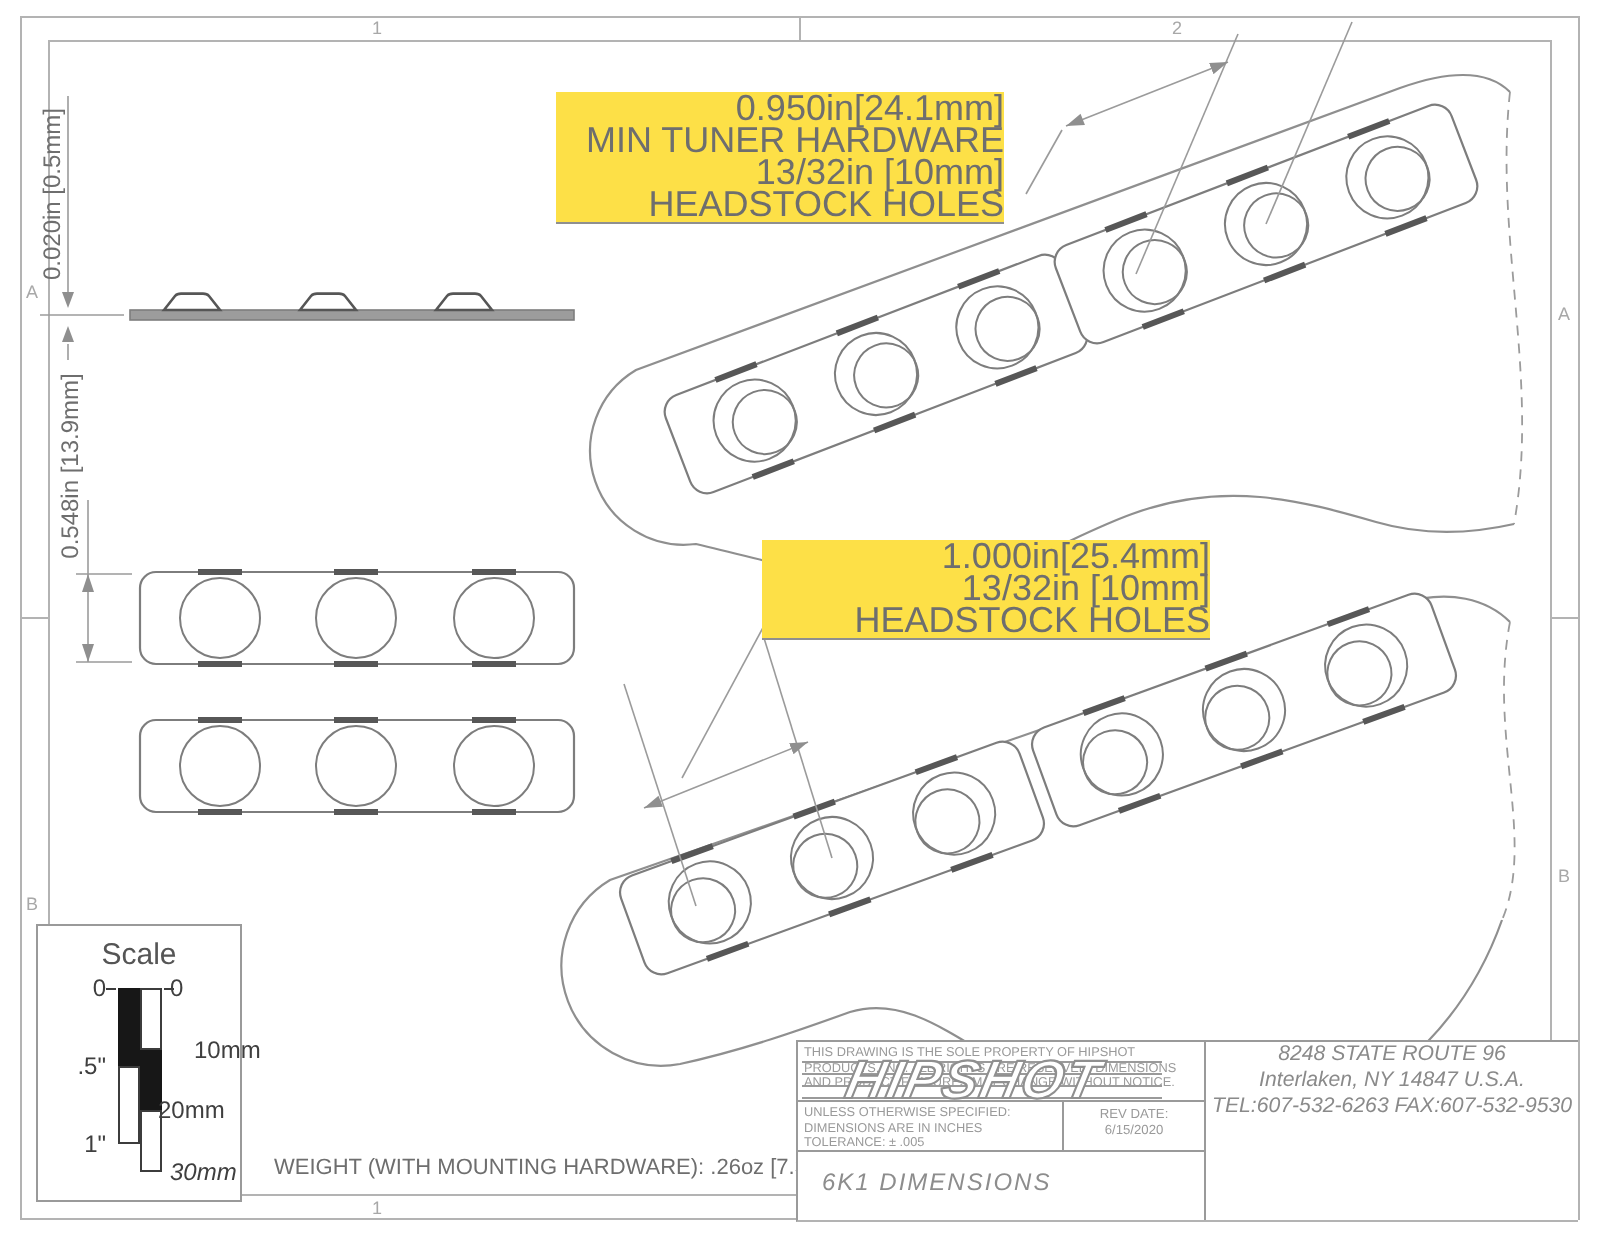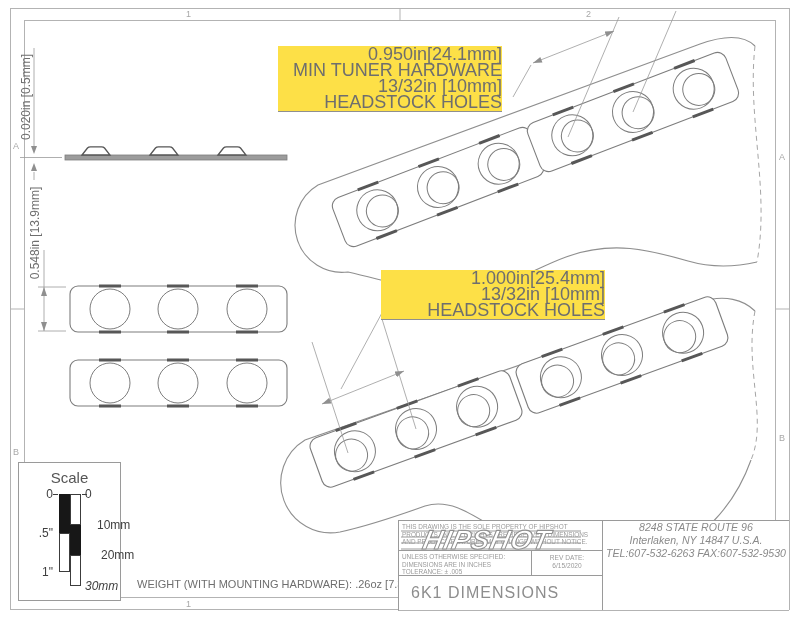--- a/index.html
+++ b/index.html
@@ -23,21 +23,21 @@
   .slab.l{text-align:right;width:34px;}
   .tick{position:absolute;height:1px;background:#3c3c3c;width:5px;}
   
   .tblock{position:absolute;left:398px;top:520px;width:390px;height:89px;background:#fff;
           border-left:1px solid #9a9a9a;border-top:1px solid #9a9a9a;border-bottom:1px solid #b3b3b3;display:flex;}
   .tb-left{width:203px;border-right:1px solid #9a9a9a;display:flex;flex-direction:column;}
   .tb-legal{height:30px;border-bottom:1px solid #9a9a9a;font-size:6.4px;line-height:7.6px;color:#9a9a9a;padding:2px 3px;box-sizing:border-box;}
   .tb-row2{height:24px;border-bottom:1px solid #9a9a9a;display:flex;}
   .tb-spec{width:133px;border-right:1px solid #9a9a9a;font-size:6.4px;line-height:7.6px;color:#9a9a9a;padding:2px 3px;box-sizing:border-box;}
   .tb-rev{flex:1;font-size:6.6px;line-height:8px;color:#9a9a9a;text-align:center;padding-top:3px;}
-  .tb-title{flex:1;font-size:16px;letter-spacing:1px;color:#8d8d8d;padding:8px 0 0 12px;}
+  .tb-title{flex:1;font-size:12px;letter-spacing:1px;color:#8d8d8d;padding:8px 0 0 12px;font-style:italic;}
   .tb-right{flex:1;display:flex;flex-direction:column;align-items:center;}
   .addr{font-style:italic;font-size:10.6px;line-height:13px;color:#8a8a8a;text-align:left;white-space:nowrap;}
 </style>
 </head>
 <body>
 
 <div class="sheet">
 
   <svg width="800" height="618" viewBox="0 0 800 618">
     <defs>
@@ -220,21 +220,21 @@
       <div class="seg black" style="top:31px;height:30px;"></div>
       <div class="seg white" style="top:61px;height:31px;"></div>
     </div>
     <div class="tick" style="left:34px;top:31px;"></div>
     <div class="tick" style="left:63px;top:31px;"></div>
     <div class="slab l" style="left:0px;top:24px;">0</div>
     <div class="slab l" style="left:0px;top:63px;">.5"</div>
     <div class="slab l" style="left:0px;top:102px;">1"</div>
     <div class="slab" style="left:66px;top:24px;">0</div>
     <div class="slab" style="left:78px;top:55px;">10mm</div>
-    <div class="slab" style="left:82px;top:85px;">20mm</div>
+    <div class="slab" style="left:60px;top:85px;">20mm</div>
     <div class="slab" style="left:66px;top:116px;font-style:italic;">30mm</div>
   </div>
 
   <div class="tblock">
     <div class="tb-left">
       <div class="tb-legal">THIS DRAWING IS THE SOLE PROPERTY OF HIPSHOT PRODUCTS, INC. ALL RIGHTS ARE RESERVED. DIMENSIONS AND PRODUCT FEATURES MAY CHANGE WITHOUT NOTICE.</div>
       <div class="tb-row2">
         <div class="tb-spec">UNLESS OTHERWISE SPECIFIED: DIMENSIONS ARE IN INCHES TOLERANCE: ± .005</div>
         <div class="tb-rev">
           <div>REV DATE:</div>

